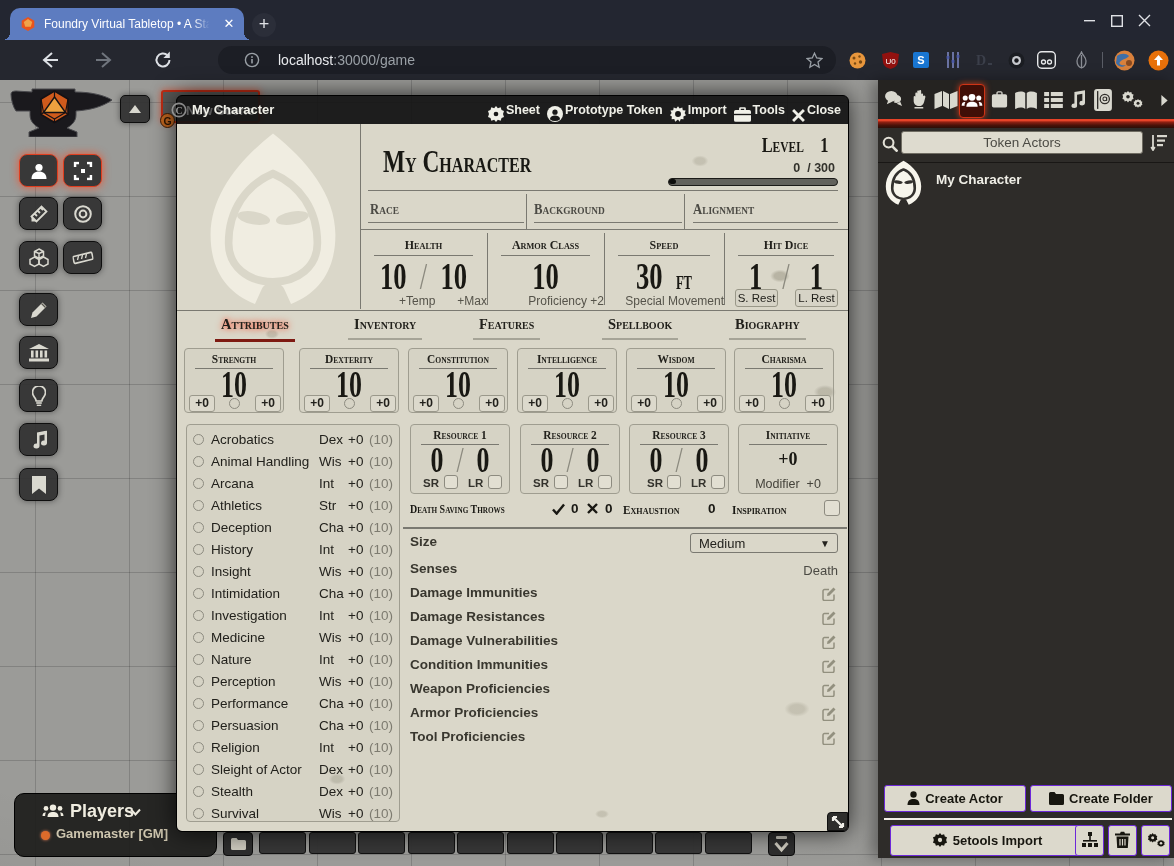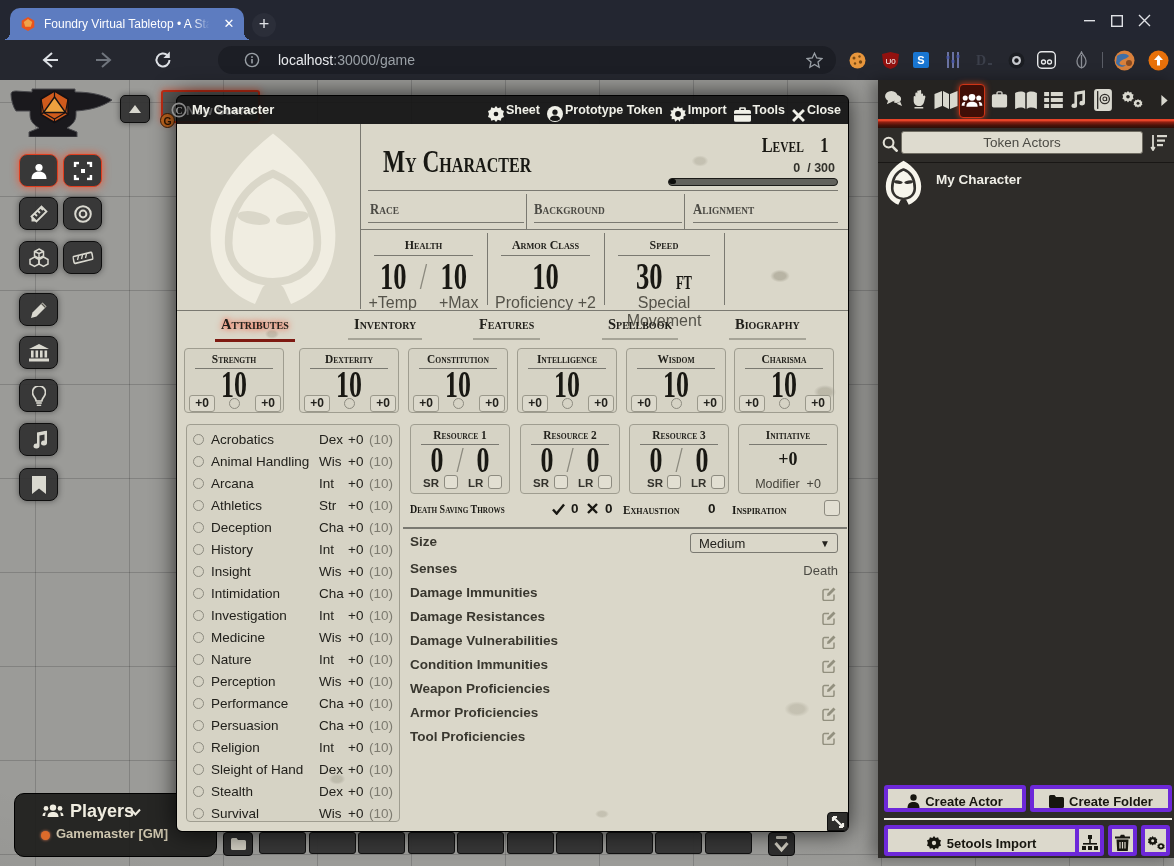--- a/index.html
+++ b/index.html
@@ -39,27 +39,27 @@
 .hr{position:absolute;background:#7a7971;height:1px;}
 .vr{position:absolute;background:#7a7971;width:1px;}
 .box{position:absolute;border:1px solid #9f9d90;border-radius:4px;}
 .mini{position:absolute;width:26px;height:17px;border:1px solid #9a988b;border-radius:3px;background:#dcd9cc;font-weight:bold;font-size:12px;text-align:center;line-height:15px;color:#22211c;}
 .circ{position:absolute;width:11px;height:11px;border:1px solid #8d8b80;border-radius:50%;}
 .chk{position:absolute;width:14px;height:14px;border:1px solid #8d8b80;border-radius:3px;background:#e2dfd2;}
 
 #sidebar{position:absolute;left:878px;top:80px;width:296px;height:778px;background:#2e2c29;box-shadow:-6px 0 14px rgba(0,0,0,0.35);}
 #sbtabs{position:absolute;left:0;top:0;width:296px;height:39px;background:#252321;}
 #redbar{position:absolute;left:0;top:39px;width:296px;height:9px;background:linear-gradient(180deg,#e84328 0,#e84328 1.5px,#8e2012 35%,#491108 70%,#2b0d07 100%);}
-.sbtn{position:absolute;background:#dcd9cc;border:4px solid #6d28d9;border-radius:3px;color:#17160f;font-weight:bold;font-size:13px;text-align:center;}
+.sbtn{position:absolute;background:#dcd9cc;border:1px solid #6d28d9;border-radius:3px;color:#17160f;font-weight:bold;font-size:13px;text-align:center;}
 
 .statcell{position:absolute;top:109px;height:72px;}
 .slabel{display:block;text-align:center;font-family:"Liberation Serif",serif;font-variant:small-caps;font-weight:bold;font-size:13px;color:#22211c;margin-top:4px;transform:scaleX(0.92);}
 .snum{position:absolute;left:0;right:0;top:21px;text-align:center;font-family:"Liberation Serif",serif;font-weight:bold;font-size:38px;color:#191813;transform:scaleX(0.7);white-space:nowrap;}
 .dim2{color:#8b897e;font-weight:normal;}
-.ssub{position:absolute;left:0;right:0;top:61px;text-align:center;font-size:16px;color:#55534a;}
+.ssub{position:absolute;left:0;right:0;top:61px;text-align:right;font-size:12px;color:#55534a;}
 .rbtn{position:absolute;top:56px;width:43px;height:18px;background:#d6d3c6;border:1px solid #999788;border-radius:3px;font-size:11.5px;text-align:center;line-height:17px;color:#22211c;}
 .tab1{position:absolute;top:192px;font-family:"Liberation Serif",serif;font-variant:small-caps;font-weight:bold;font-size:14.5px;color:#22211c;text-align:center;}
 .tabhr{position:absolute;left:-6px;right:-6px;bottom:-7px;height:2px;background:#a6a497;}
 .glow{text-shadow:0 0 7px rgba(255,90,60,0.9),0 0 4px rgba(255,90,60,0.55);}
 .abox{position:absolute;top:224px;width:100px;height:65px;border:1px solid #9f9d90;border-radius:4px;background:rgba(0,0,0,0.015);}
 .alabel{display:block;text-align:center;font-family:"Liberation Serif",serif;font-variant:small-caps;font-weight:bold;font-size:12px;color:#22211c;margin-top:3px;transform:scaleX(0.95);white-space:nowrap;}
 .ahr{height:1px;background:#7a7971;margin:1px 10px 0 10px;}
 .anum{text-align:center;font-family:"Liberation Serif",serif;font-weight:bold;font-size:37px;line-height:25px;color:#191813;margin-top:3px;transform:scaleX(0.7);}
 .rbox{position:absolute;top:300px;width:100px;height:70px;border:1px solid #9f9d90;border-radius:4px;background:rgba(0,0,0,0.015);}
 .rnum{text-align:center;font-family:"Liberation Serif",serif;font-weight:bold;font-size:36px;line-height:26px;color:#191813;margin-top:2px;transform:scaleX(0.72);}
@@ -384,20 +384,27 @@
           <div class="hr" style="left:14px;top:22px;width:89px;"></div>
       <div class="snum">10</div>
           <div class="ssub">Proficiency +2</div>
         </div>
     <div class="statcell" style="left:427px;width:120px;">
           <span class="slabel">Speed</span>
           <div class="hr" style="left:14px;top:22px;width:92px;"></div>
       <div class="snum">30&nbsp;&nbsp;<span style="font-size:26px;font-variant:small-caps;">ft</span></div>
           <div class="ssub">Special Movement</div>
         </div>
+    <div class="statcell" style="left:547px;width:124px;">
+          <span class="slabel">Hit Dice</span>
+          <div class="hr" style="left:14px;top:22px;width:96px;"></div>
+      <div class="snum">1&nbsp;&nbsp;&nbsp;<span class="dim2">/</span>&nbsp;&nbsp;&nbsp;1</div>
+      <div class="rbtn" style="left:11px;">S. Rest</div>
+          <div class="rbtn" style="left:71px;">L. Rest</div>
+        </div>
     <div class="hr" style="left:0;top:186px;width:671px;"></div>
 
     <div class="tab1" style="left:44px;"><span class="glow">Attributes</span><div class="tabhr" style="background:#7e1a12;height:3px;bottom:-9px;"></div></div>
     <div class="tab1" style="left:177px;">Inventory<div class="tabhr"></div></div>
     <div class="tab1" style="left:302px;">Features<div class="tabhr"></div></div>
     <div class="tab1" style="left:431px;">Spellbook<div class="tabhr"></div></div>
     <div class="tab1" style="left:558px;">Biography<div class="tabhr"></div></div>
 
     <div class="abox" style="left:7px;">
           <span class="alabel">Strength</span>
@@ -549,21 +556,21 @@
           </div>
           <div class="skr">
             <div class="circ"></div>
             <span class="nm">Religion</span>
             <span class="ab">Int</span>
             <span class="md">+0</span>
             <span class="ps">(10)</span>
           </div>
           <div class="skr">
             <div class="circ"></div>
-            <span class="nm">Sleight of Hand</span>
+            <span class="nm">Sleight of Actor</span>
             <span class="ab">Dex</span>
             <span class="md">+0</span>
             <span class="ps">(10)</span>
           </div>
           <div class="skr">
             <div class="circ"></div>
             <span class="nm">Stealth</span>
             <span class="ab">Dex</span>
             <span class="md">+0</span>
             <span class="ps">(10)</span>
@@ -776,21 +783,21 @@
   </div>
   <div id="sbfoot">
     <div class="sbtn" style="left:6px;top:705px;width:142px;height:27px;line-height:26px;"><svg style="position:relative;top:2px;margin-right:5px;" width="13" height="14" viewBox="0 0 13 14">
             <circle cx="6.5" cy="3.5" r="3.2" fill="#17160f"></circle>
             <path d="M0.5 14 C0.5 9.5 3 8 6.5 8 C10 8 12.5 9.5 12.5 14 Z" fill="#17160f"></path>
           </svg>Create Actor</div>
     <div class="sbtn" style="left:152px;top:705px;width:142px;height:27px;line-height:26px;"><svg style="position:relative;top:2px;margin-right:5px;" width="15" height="13" viewBox="0 0 15 13">
             <path d="M0 1.5 A1.5 1.5 0 0 1 1.5 0 L5.5 0 L7 2 L13.5 2 A1.5 1.5 0 0 1 15 3.5 L15 11.5 A1.5 1.5 0 0 1 13.5 13 L1.5 13 A1.5 1.5 0 0 1 0 11.5 Z" fill="#17160f"></path>
           </svg>Create Folder</div>
     <div class="abs" style="left:6px;top:738px;width:288px;height:2px;background:#f2f0e8;"></div>
-    <div class="sbtn" style="left:6px;top:745px;width:195px;height:31px;line-height:30px;"><svg style="position:relative;top:2px;margin-right:6px;" width="14" height="14" viewBox="0 0 13 13">
+    <div class="sbtn" style="left:12px;top:745px;width:195px;height:31px;line-height:30px;"><svg style="position:relative;top:2px;margin-right:6px;" width="14" height="14" viewBox="0 0 13 13">
             <path d="M6.5 0 L8 1.8 L10.3 1.1 L11 3.3 L13 4 L12.2 6.5 L13 9 L11 9.7 L10.3 11.9 L8 11.2 L6.5 13 L5 11.2 L2.7 11.9 L2 9.7 L0 9 L0.8 6.5 L0 4 L2 3.3 L2.7 1.1 L5 1.8 Z" fill="#17160f"></path>
             <circle cx="6.5" cy="6.5" r="2" fill="#dcd9cc"></circle>
           </svg>5etools Import</div>
     <div class="sbtn" style="left:197px;top:745px;width:29px;height:31px;"><svg style="position:relative;top:6px;" width="18" height="17" viewBox="0 0 18 17">
             <rect x="7" y="0" width="4" height="4" fill="#17160f"></rect>
             <rect x="8.2" y="4" width="1.6" height="4" fill="#17160f"></rect>
             <rect x="2" y="8" width="14" height="1.6" fill="#17160f"></rect>
             <rect x="1" y="11" width="4" height="4" fill="#17160f"></rect>
             <rect x="7" y="11" width="4" height="4" fill="#17160f"></rect>
             <rect x="13" y="11" width="4" height="4" fill="#17160f"></rect>

